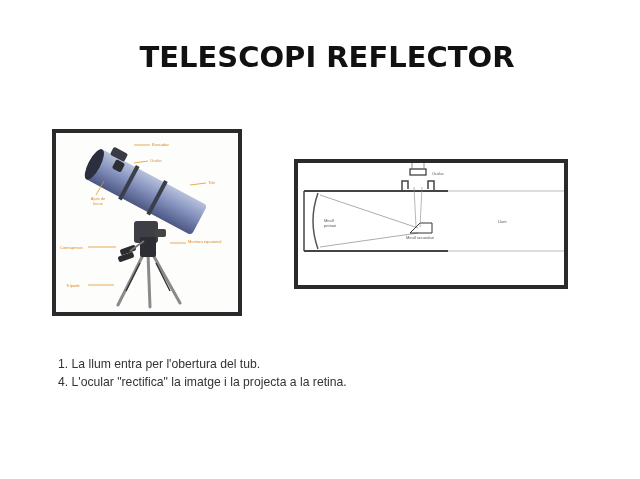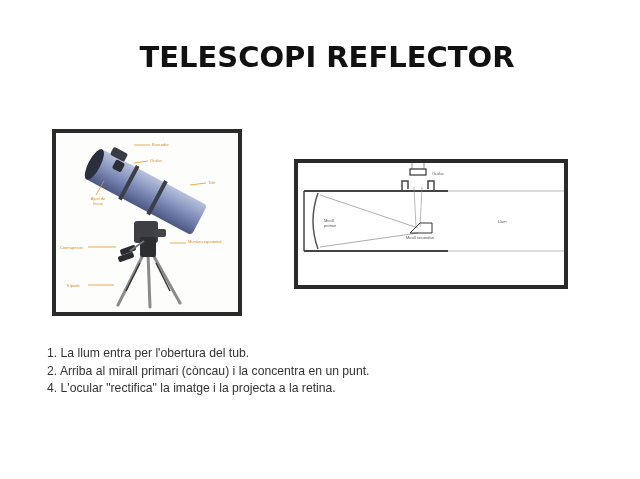--- a/index.html
+++ b/index.html
@@ -16,21 +16,21 @@
     position: absolute; left: 52px; top: 129px; width: 182px; height: 179px;
     border: 4px solid #2a2a2a; background: #fdfdfb;
   }
   .frame-right {
     position: absolute; left: 294px; top: 159px; width: 266px; height: 122px;
     border: 4px solid #2a2a2a; background: #fff;
   }
   .lbl { position: absolute; font-size: 4px; color: #d9892a; white-space: nowrap; line-height: 5px; }
   .dlbl { position: absolute; font-size: 4px; color: #555; white-space: nowrap; line-height: 5px; }
   .steps {
-    position: absolute; left: 43px; top: 341px; margin: 4px; padding: 0; list-style: none;
+    position: absolute; left: 43px; top: 341px; margin: 15px; padding: 0; list-style: none;
     font-size: 12.2px; line-height: 17.5px; color: #333;
   }
   .steps li { white-space: nowrap; }
 </style>
 </head>
 <body>
 
 <div class="title">TELESCOPI REFLECTOR</div>
 
 <div class="frame-left">
@@ -115,15 +115,14 @@
     <line x1="126" y1="0" x2="126" y2="6" stroke="#666" stroke-width="0.7"></line>
   </svg>
   <span class="dlbl" style="left:26px;top:55px;width:16px;white-space:normal;">Mirall primari</span>
   <span class="dlbl" style="left:134px;top:8px;">Ocular</span>
   <span class="dlbl" style="left:108px;top:72px;">Mirall secundari</span>
   <span class="dlbl" style="left:200px;top:56px;">Llum</span>
 </div>
 
 <ol class="steps">
   <li>1. La llum entra per l'obertura del tub.</li>
-  <li>2. Arriba al mirall primari (còncau) i la concentra en un punt.</li>
   <li>4. L'ocular "rectifica" la imatge i la projecta a la retina.</li>
 </ol>
 
 </body></html>

